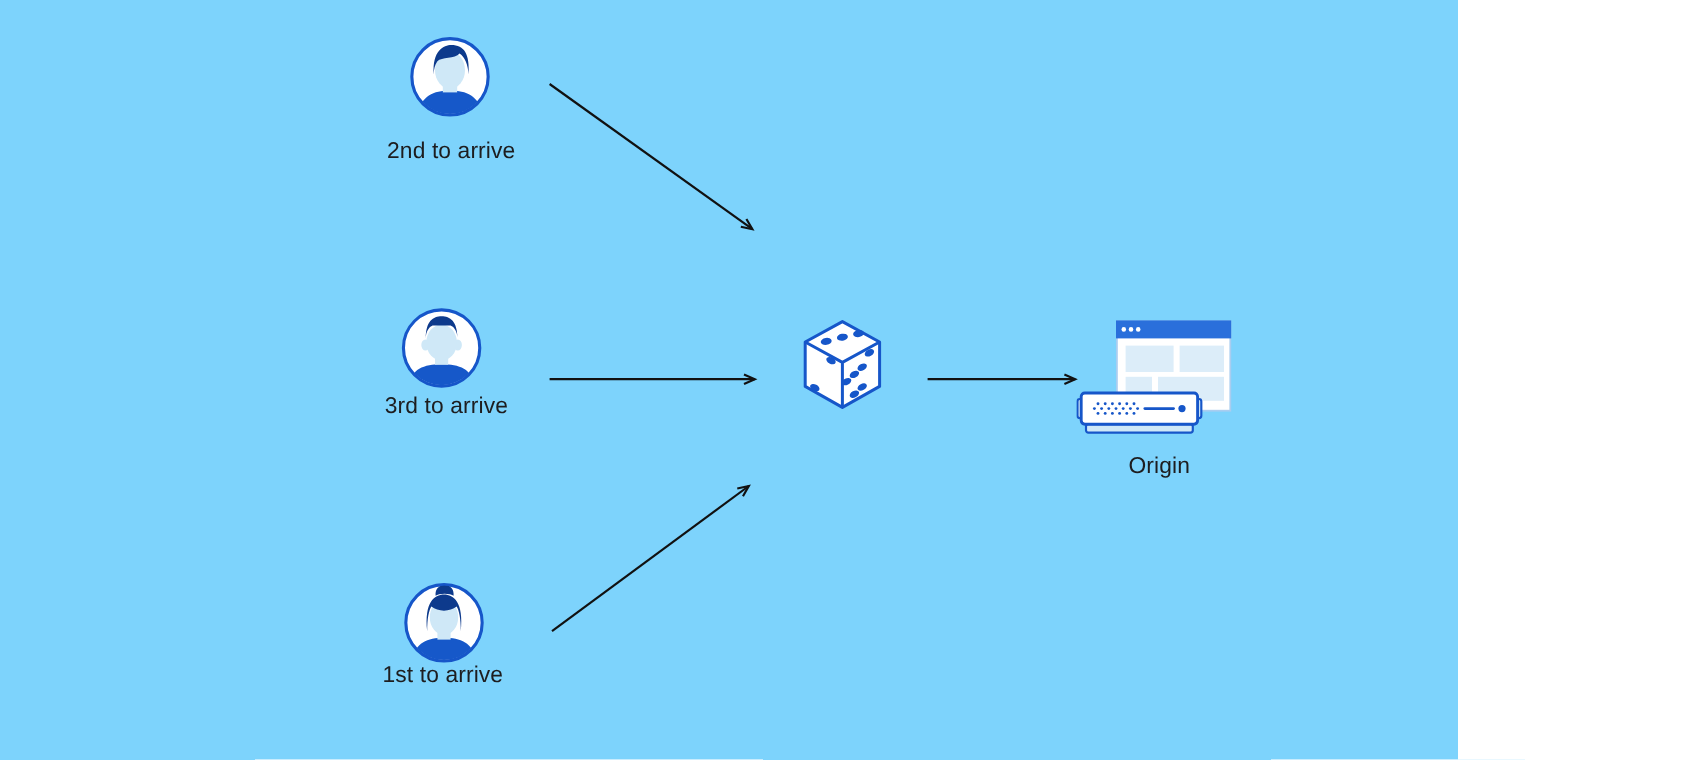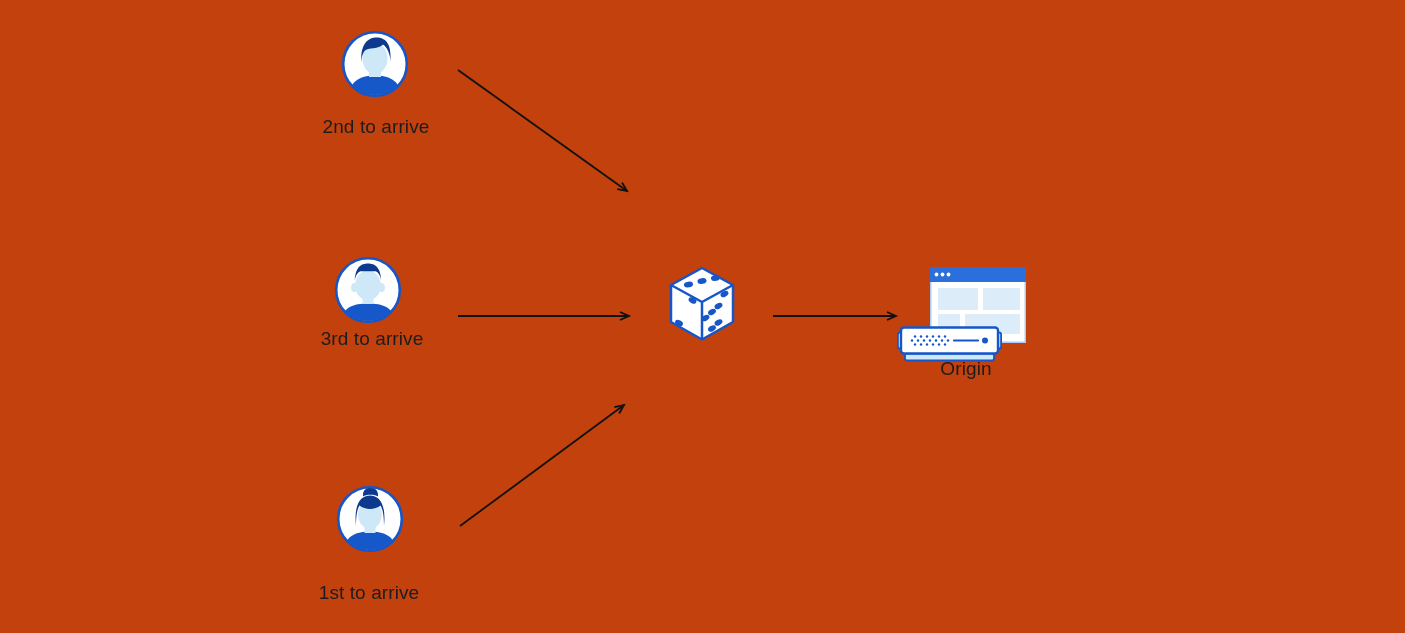--- a/index.html
+++ b/index.html
@@ -1,17 +1,17 @@
 <!DOCTYPE html>
 <html><head>
 <meta charset="utf-8">
 <style>
   html,body{margin:0;padding:0;background:#ffffff;}
   body{font-family:"Liberation Sans",sans-serif;}
-  .canvas{position:relative;width:1405px;height:633px;background:#c2410c;overflow:hidden;}
+  .canvas{position:relative;width:1215px;height:633px;background:#7dd3fc;overflow:hidden;}
   .node{position:absolute;}
   .node svg{display:block;}
   .label{position:absolute;font-size:19px;line-height:22px;color:#1d1d1f;text-align:center;letter-spacing:0.1px;}
   .arrows{position:absolute;left:0;top:0;width:1405px;height:633px;pointer-events:none;}
 </style>
 </head>
 <body>
 
 <div class="canvas">
 
@@ -70,21 +70,21 @@
         <rect x="29.5" y="35" width="11" height="14" fill="#cfe8f7"></rect>
         <ellipse cx="35" cy="30.5" rx="11.8" ry="14.5" fill="#cfe8f7"></ellipse>
         <path d="M21,42 C18.5,18 27,11.5 35,11.5 C43,11.5 51.5,18 49,42
                  C49,31 47.5,24.5 45.5,21.5 C40,26 30,26 24.5,21.5
                  C22.5,24.5 21,31 21,42 Z" fill="#0d3a8c"></path>
         <path d="M28,12.5 C27.5,6.5 31,3.8 35.5,3.8 C40,3.8 43.5,6.5 43,12.5
                  C40.5,10.2 30.5,10.2 28,12.5 Z" fill="#0d3a8c"></path>
       </g>
     </svg>
   </div>
-  <div class="label" style="left:299px;top:582px;width:140px;">1st to arrive</div>
+  <div class="label" style="left:299px;top:552px;width:140px;">1st to arrive</div>
 
   <div class="node" style="left:668px;top:265px;width:68px;height:78px;">
     <svg width="68" height="78" viewBox="0 0 68 78">
       <path d="M34,3 L65,20 L65,57 L34,74.5 L3,57 L3,20 Z" fill="#ffffff" stroke="#1656c9" stroke-width="2.5" stroke-linejoin="round"></path>
       <path d="M3,20 L34,37 L65,20 M34,37 L34,74.5" fill="none" stroke="#1656c9" stroke-width="2.5" stroke-linejoin="round"></path>
       <g fill="#1656c9">
         <ellipse cx="20.5" cy="19.5" rx="4.6" ry="2.9" transform="rotate(-10 20.5 19.5)"></ellipse>
         <ellipse cx="34" cy="16" rx="4.6" ry="2.9" transform="rotate(-10 34 16)"></ellipse>
         <ellipse cx="47.5" cy="13" rx="4.6" ry="2.9" transform="rotate(-10 47.5 13)"></ellipse>
         <ellipse cx="24.5" cy="35.5" rx="4.2" ry="2.7" transform="rotate(28 24.5 35.5)"></ellipse>
@@ -136,21 +136,21 @@
           <circle cx="24" cy="81.5" r="1.2"></circle>
           <circle cx="30" cy="81.5" r="1.2"></circle>
           <circle cx="36" cy="81.5" r="1.2"></circle>
           <circle cx="42" cy="81.5" r="1.2"></circle>
           <circle cx="48" cy="81.5" r="1.2"></circle>
       </g>
       <line x1="57" y1="77.5" x2="81" y2="77.5" stroke="#1656c9" stroke-width="2.2" stroke-linecap="round"></line>
       <circle cx="88" cy="77.5" r="3" fill="#1656c9"></circle>
     </svg>
   </div>
-  <div class="label" style="left:896px;top:358px;width:140px;">Origin</div>
+  <div class="label" style="left:896px;top:378px;width:140px;">Origin</div>
 
   <svg class="arrows" width="1405" height="633" viewBox="0 0 1405 633">
     <defs>
       <marker id="arrowhead" markerWidth="14" markerHeight="14" refX="10" refY="5" orient="auto" markerUnits="userSpaceOnUse">
         <path d="M1,1 L10,5 L1,9" fill="none" stroke="#111111" stroke-width="1.8"></path>
       </marker>
     </defs>
     <line x1="458" y1="70" x2="627" y2="191" stroke="#111111" stroke-width="1.8" marker-end="url(#arrowhead)"></line>
     <line x1="458" y1="316" x2="629" y2="316" stroke="#111111" stroke-width="1.8" marker-end="url(#arrowhead)"></line>
     <line x1="460" y1="526" x2="624" y2="405" stroke="#111111" stroke-width="1.8" marker-end="url(#arrowhead)"></line>

